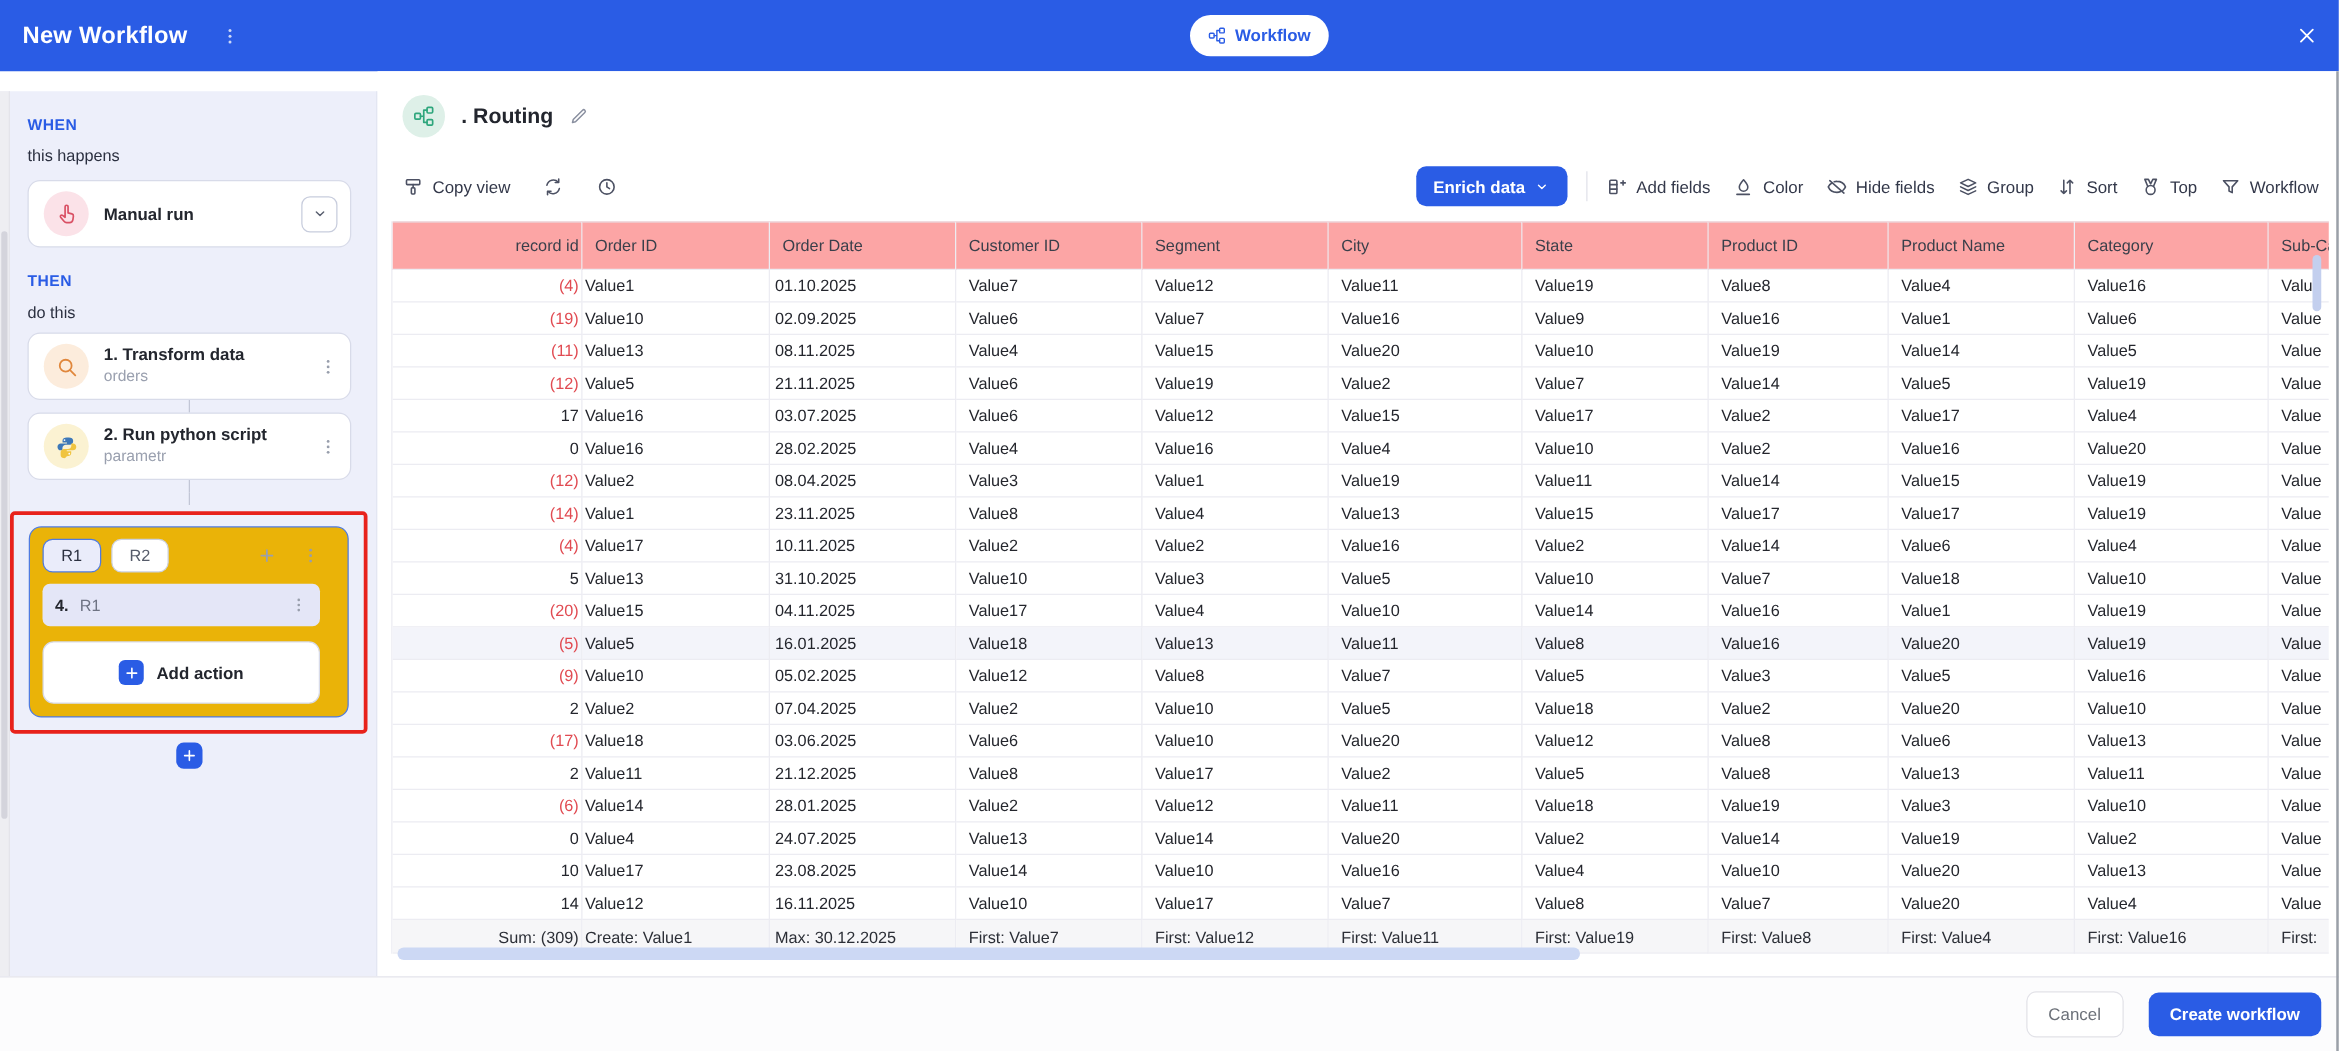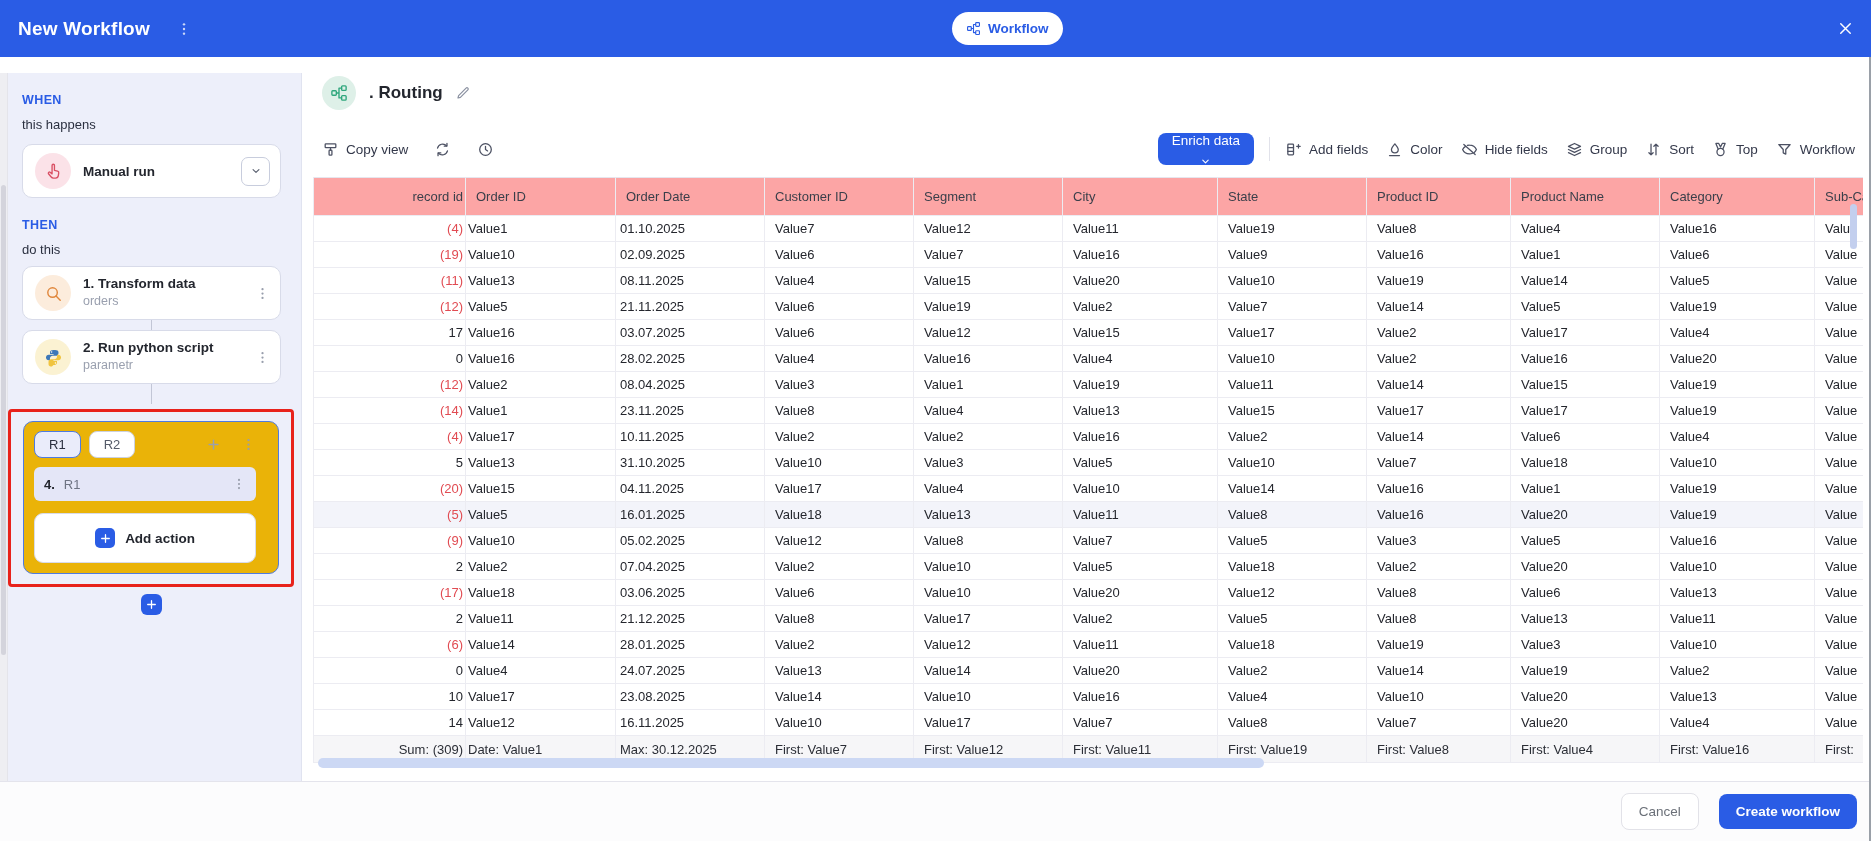--- a/index.html
+++ b/index.html
@@ -105,21 +105,21 @@
   .view-title{font-size:17px;font-weight:700;color:#23262e;margin-left:13px}
   .pencil{width:16px;height:16px;color:#8a90a0;margin-left:12px;cursor:pointer}
 
   .toolbar{display:flex;align-items:center;margin-top:23px;padding:0 16px 0 20px;height:32px}
   .tool-item{display:flex;align-items:center;gap:7px;color:#33384a;font-size:13.5px;cursor:pointer}
   .tool-item .icon{width:17px;height:17px;color:#4c5163}
   .tool-left{display:flex;align-items:center;gap:26px}
   .icon-btn{width:17px;height:17px;color:#4c5163;cursor:pointer}
   .enrich-btn{
     margin-left:auto;height:32px;background:#2a5ce5;color:#fff;border-radius:8px;display:flex;align-items:center;
-    gap:7px;padding:0 14px;font-size:13.5px;font-weight:400;cursor:pointer;flex-direction:column;
+    gap:7px;padding:0 14px;font-size:13.5px;font-weight:700;cursor:pointer;
   }
   .enrich-btn .icon{width:13px;height:13px}
   .tool-sep{width:1px;height:24px;background:#e1e2ea;margin:0 15px}
   .tool-actions{display:flex;align-items:center;gap:18px}
 
   
   .table{
     margin:12px 0 0 11px;width:1549px;overflow:hidden;border-left:1px solid #ececf2;
     font-size:13px;
   }
@@ -718,21 +718,21 @@
           <div class="tcell c4">Value17</div>
           <div class="tcell c5">Value7</div>
           <div class="tcell c6">Value8</div>
           <div class="tcell c7">Value7</div>
           <div class="tcell c8">Value20</div>
           <div class="tcell c9">Value4</div>
           <div class="tcell c10">Value</div>
         </div>
         <div class="trow tsum">
           <div class="tcell c0">Sum: (309)</div>
-          <div class="tcell c1">Date: Value1</div>
+          <div class="tcell c1">Create: Value1</div>
           <div class="tcell c2">Max: 30.12.2025</div>
           <div class="tcell c3">First: Value7</div>
           <div class="tcell c4">First: Value12</div>
           <div class="tcell c5">First: Value11</div>
           <div class="tcell c6">First: Value19</div>
           <div class="tcell c7">First: Value8</div>
           <div class="tcell c8">First: Value4</div>
           <div class="tcell c9">First: Value16</div>
           <div class="tcell c10">First:</div>
         </div>

